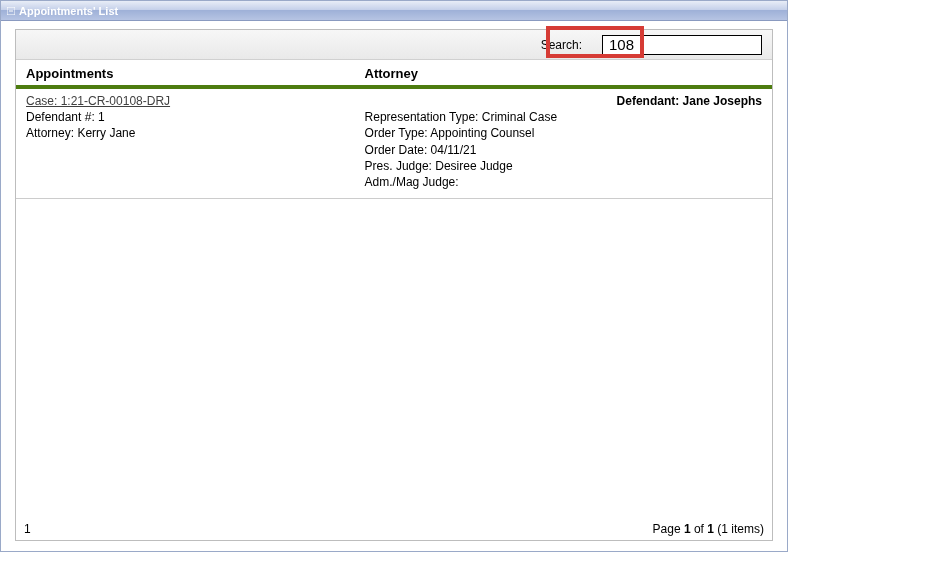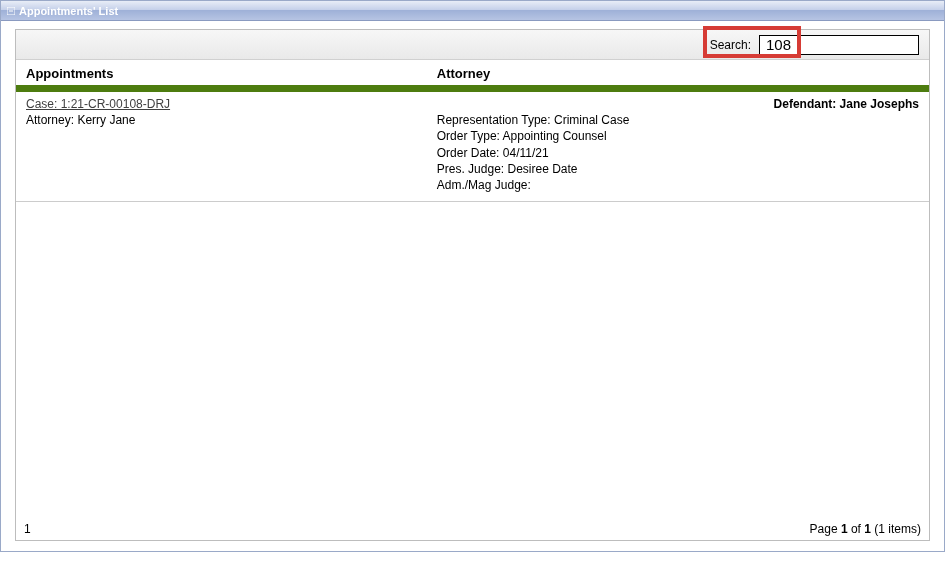--- a/index.html
+++ b/index.html
@@ -4,21 +4,21 @@
 <style>
   * { box-sizing: border-box; }
   html, body {
     margin: 0; padding: 0;
     font-family: Arial, Helvetica, sans-serif;
     font-size: 12px;
     color: #000;
     background: #fff;
   }
   .panel {
-    width: 945px;
+    width: 788px;
     height: 552px;
     border: 1px solid #9aa9c8;
     background: #fff;
     position: relative;
   }
   .panel-titlebar {
     height: 20px;
     background: linear-gradient(to bottom, #e8edf7 0%, #c6d1ea 45%, #9fb1d8 50%, #b6c4e3 100%);
     border-bottom: 1px solid #8a9ac0;
     display: flex;
@@ -50,21 +50,21 @@
     border-bottom: 1px solid #d0d0d0;
     display: flex;
     align-items: center;
     justify-content: flex-end;
     padding: 0 10px;
     position: relative;
   }
   .search-wrap {
     display: flex;
     align-items: center;
-    gap: 8px;
+    gap: 20px;
   }
   .search-label {
     font-size: 12px;
   }
   .search-input {
     width: 160px;
     height: 20px;
     border: 1px solid #000;
     padding: 1px 6px;
     font-size: 15px;
@@ -76,21 +76,21 @@
     border: 4px solid #d63b35;
     top: -4px;
     right: 128px;
     width: 98px;
     height: 32px;
     pointer-events: none;
   }
 
   .list-header {
     display: flex;
-    border-bottom: 7px solid #4d7c0f;
+    border-bottom: 4px solid #4d7c0f;
     padding: 6px 10px 4px 10px;
   }
   .col-left { width: 46%; }
   .col-right { width: 54%; }
   .list-header .col-title {
     font-weight: bold;
     font-size: 13px;
   }
 
   .list-body {
@@ -171,20 +171,24 @@
     <div class="list-header">
       <div class="col-left"><span class="col-title">Appointments</span></div>
       <div class="col-right"><span class="col-title">Attorney</span></div>
     </div>
 
     <div class="list-body">
       <div class="list-row">
         <div class="col-left">
           <div><a class="case-link">Case: 1:21-CR-00108-DRJ</a></div>
           <div>
+            <span>Defendant #:</span>
+            <span>1</span>
+          </div>
+          <div>
             <span>Attorney:</span>
             <span>Kerry Jane</span>
           </div>
         </div>
         <div class="col-right">
           <div class="bold">
             <span>Defendant:</span>
             <span>Jane Josephs</span>
           </div>
           <div>
@@ -194,21 +198,21 @@
           <div>
             <span>Order Type:</span>
             <span>Appointing Counsel</span>
           </div>
           <div>
             <span>Order Date:</span>
             <span>04/11/21</span>
           </div>
           <div>
             <span>Pres. Judge:</span>
-            <span>Desiree Date</span>
+            <span>Desiree Judge</span>
           </div>
           <div>
             <span>Adm./Mag Judge:</span>
             <span></span>
           </div>
         </div>
       </div>
     </div>
 
     <div class="panel-footer">

